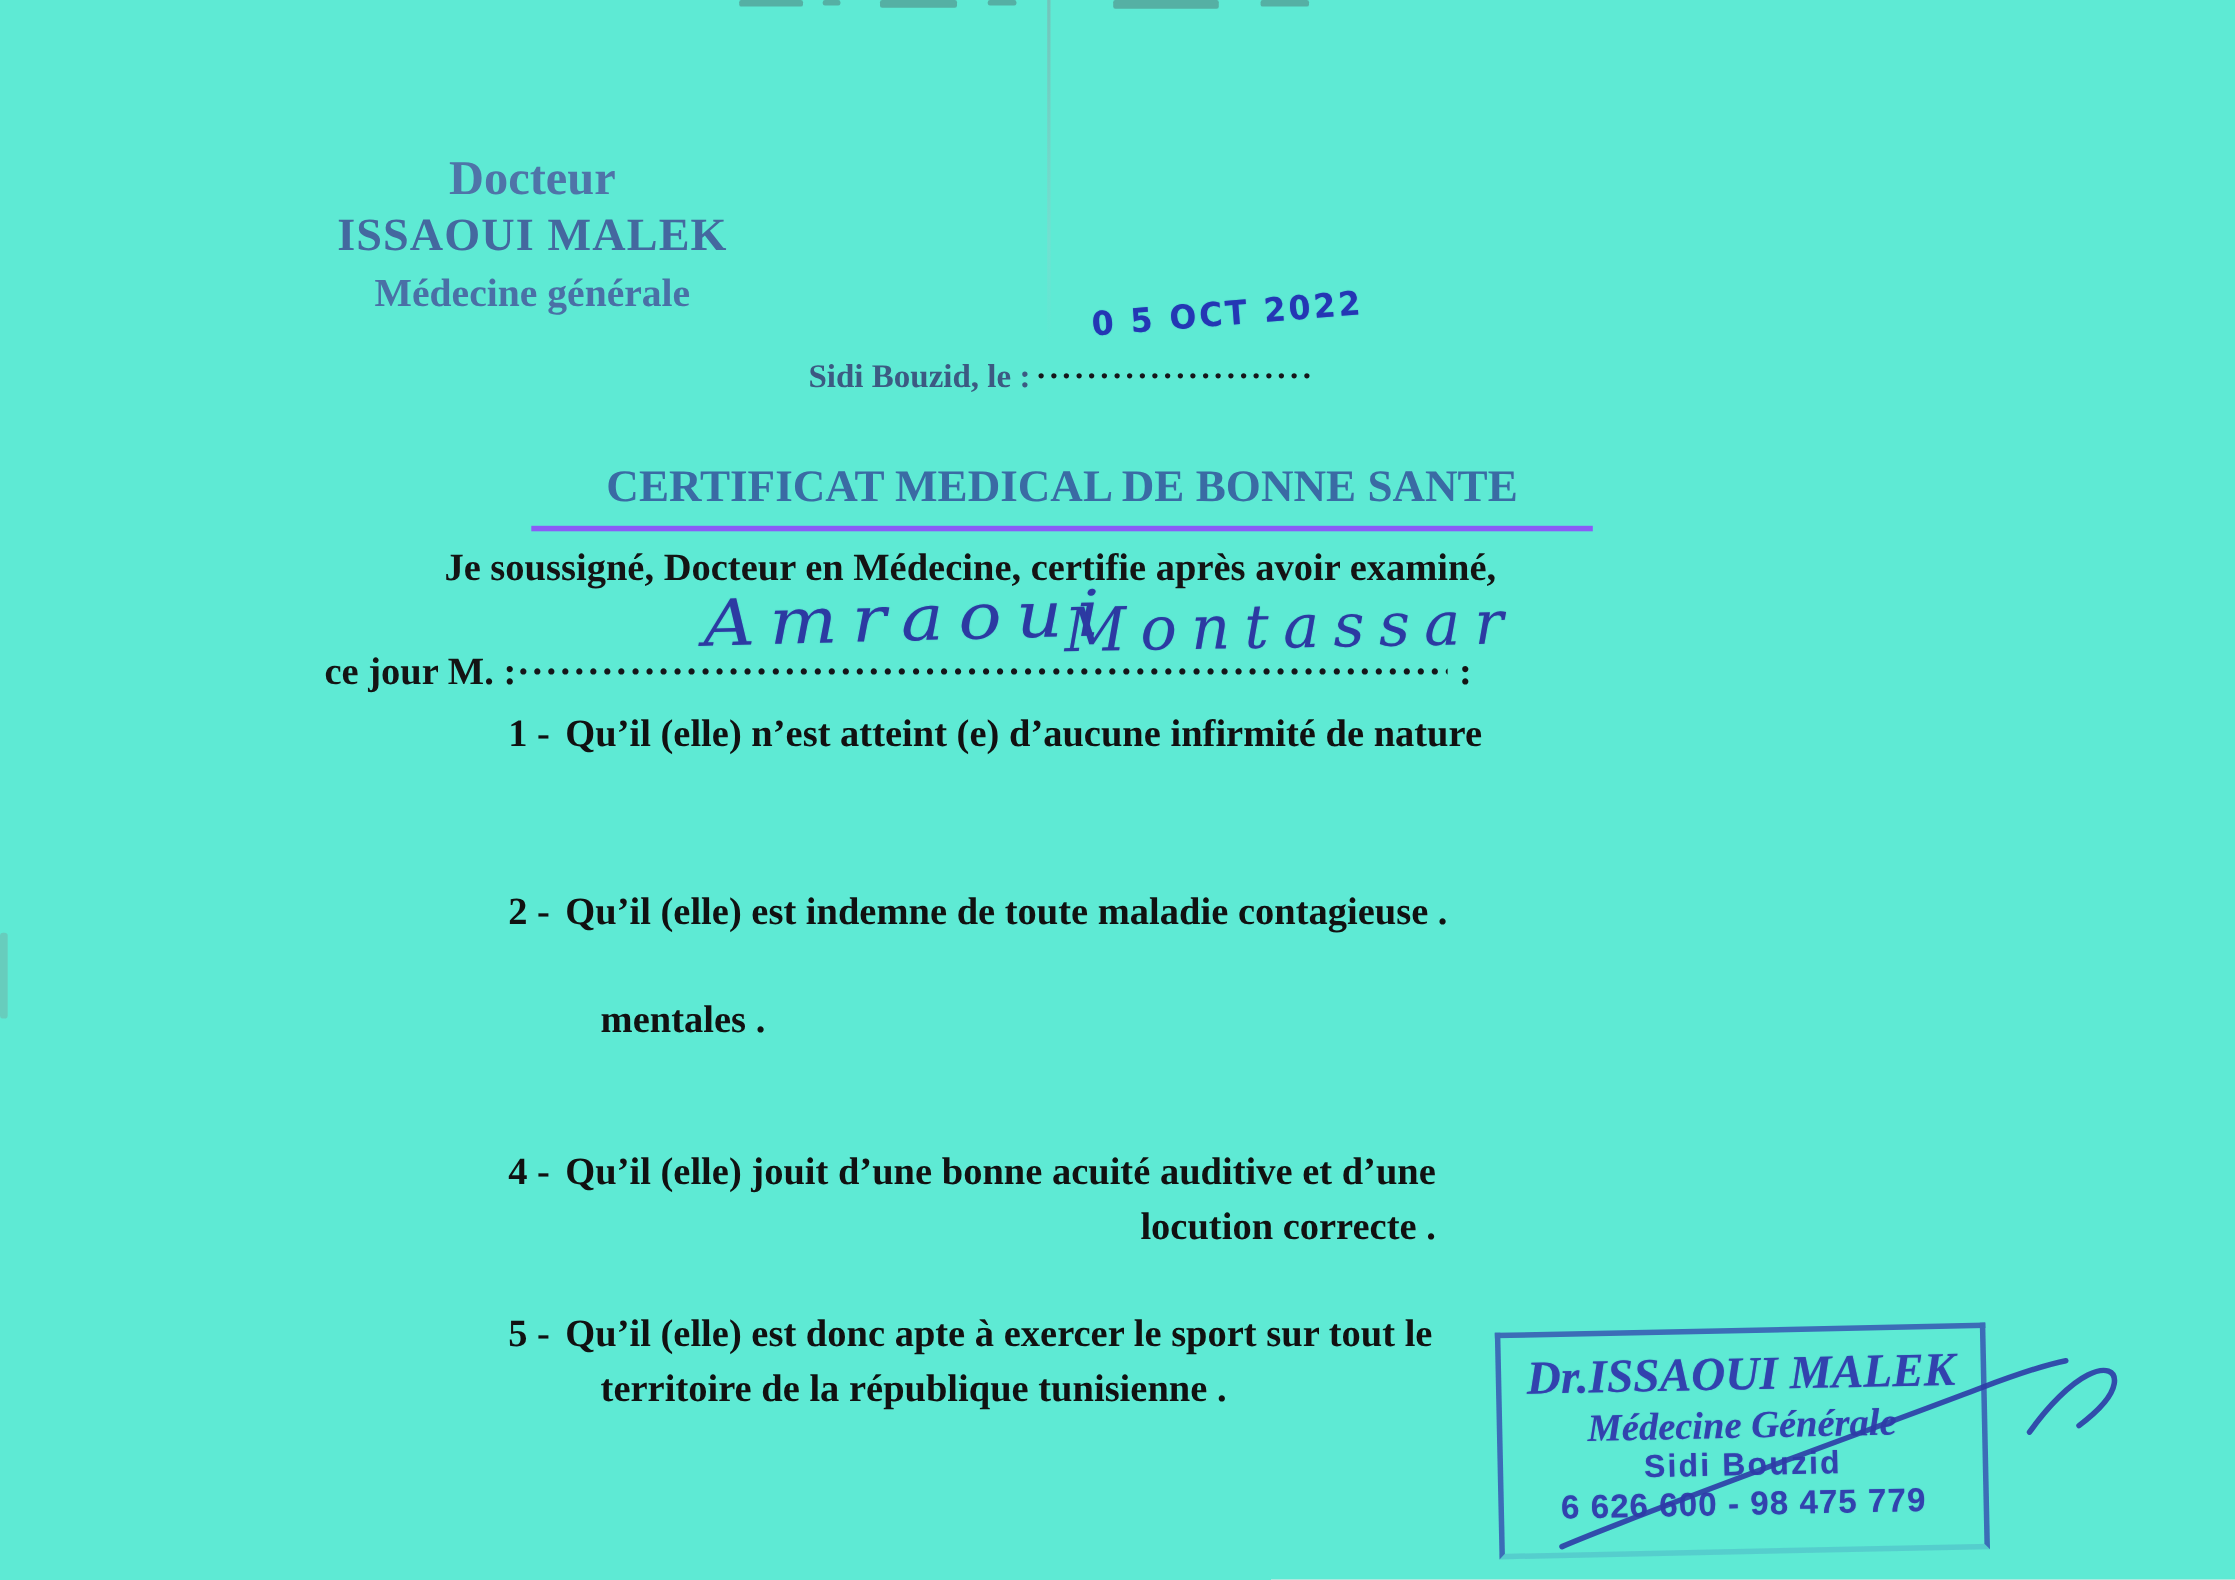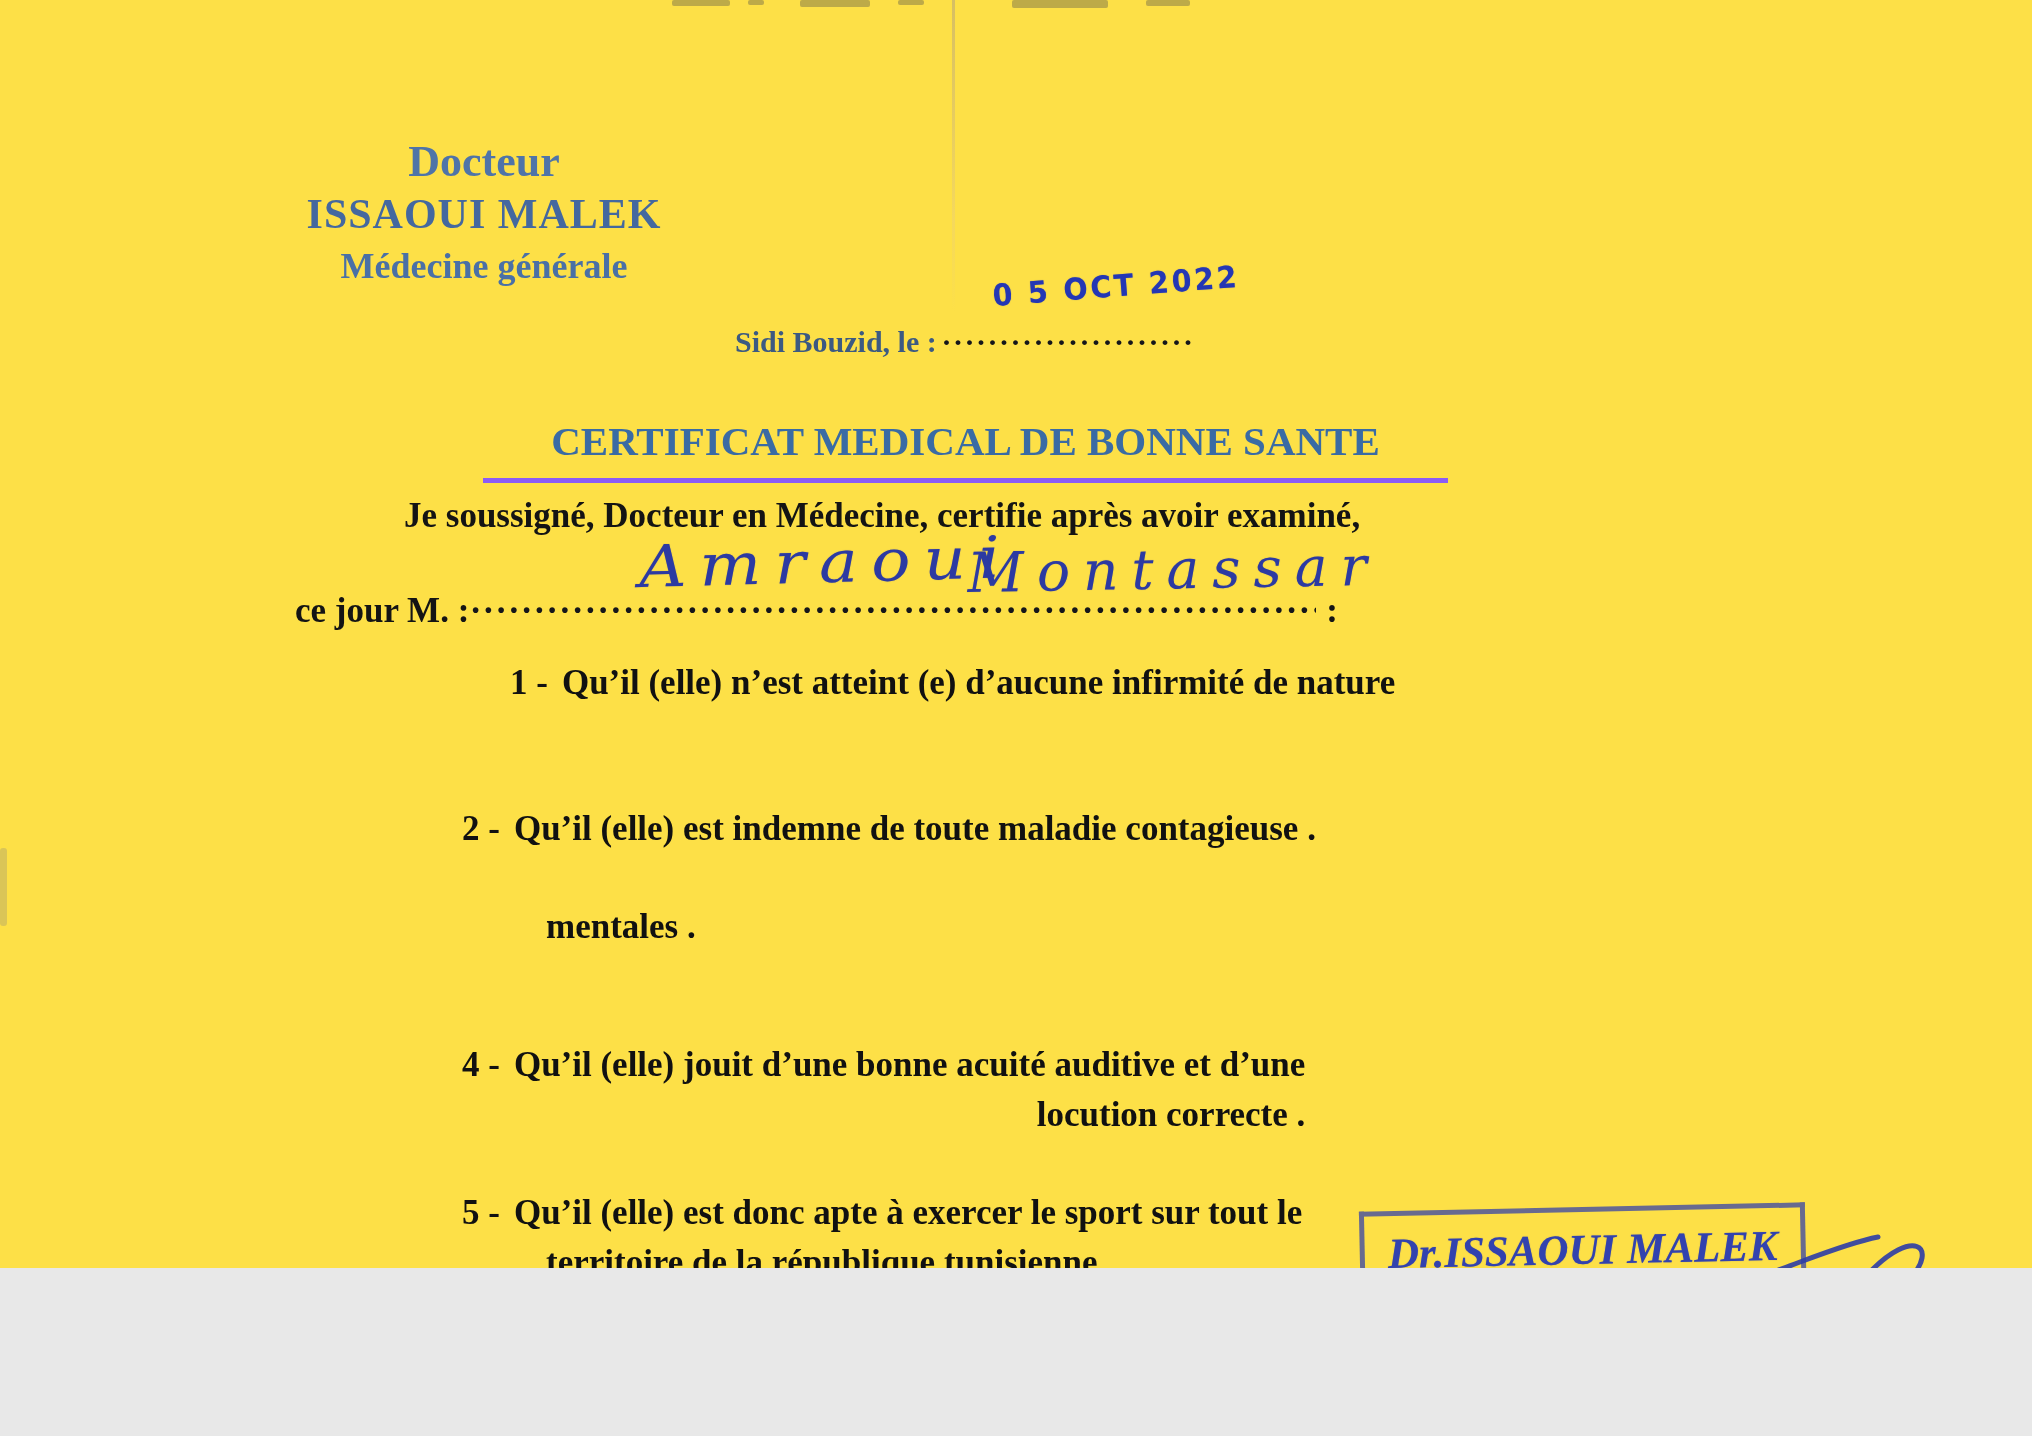--- a/index.html
+++ b/index.html
@@ -1,18 +1,18 @@
 <!DOCTYPE html>
 <html><head>
 <meta charset="utf-8">
 <style>
   html, body { margin:0; padding:0; background:#e8e8e8; }
   .page {
-    position:relative; width:2032px; height:1268px;
-    background:#fde047; overflow:hidden;
+    position:relative; width:2032px; height:1436px;
+    background:#5eead4; overflow:hidden;
     font-family:"Liberation Serif", serif;
   }
   .abs { position:absolute; }
 
   
   .fold-line { left:952px; top:0; width:3px; height:312px;
     background:linear-gradient(180deg, rgba(150,135,145,.38), rgba(205,180,195,.18) 70%, rgba(205,180,195,0));
   }
   .smudge { top:0; height:8px; background:rgba(70,70,75,.35); border-radius:2px; }
   .sm1 { left:672px;  width:58px;  height:6px; }
@@ -57,21 +57,21 @@
     transform:rotate(-1.5deg) scaleX(1.12); transform-origin:left bottom; }
   .hand2 { left:968px; top:546px; font-size:55px; letter-spacing:13px;
     transform:rotate(-1deg); transform-origin:left bottom; }
 
   
   .item { left:462px; font-size:35px; font-weight:bold; color:#111;
     line-height:50px; white-space:nowrap; }
   .item .num { margin-right:14px; }
   .item .line2 { padding-left:84px; }
   .item .line2:empty { display:none; }
-  .item1 { top:658px;margin-left:48px; }
+  .item1 { top:642px; }
   .item2 { top:804px; }
   .item3 { top:902px; }
   .item4 { top:1040px;text-align:right; }
   .item5 { top:1188px; }
 
   
   .stamp { left:1361px; top:1207px; width:436px; height:196px;
     border:5px solid rgba(47,62,172,.72);
     border-bottom-color:rgba(47,62,172,.16);
     text-align:center; color:#3242ae;

